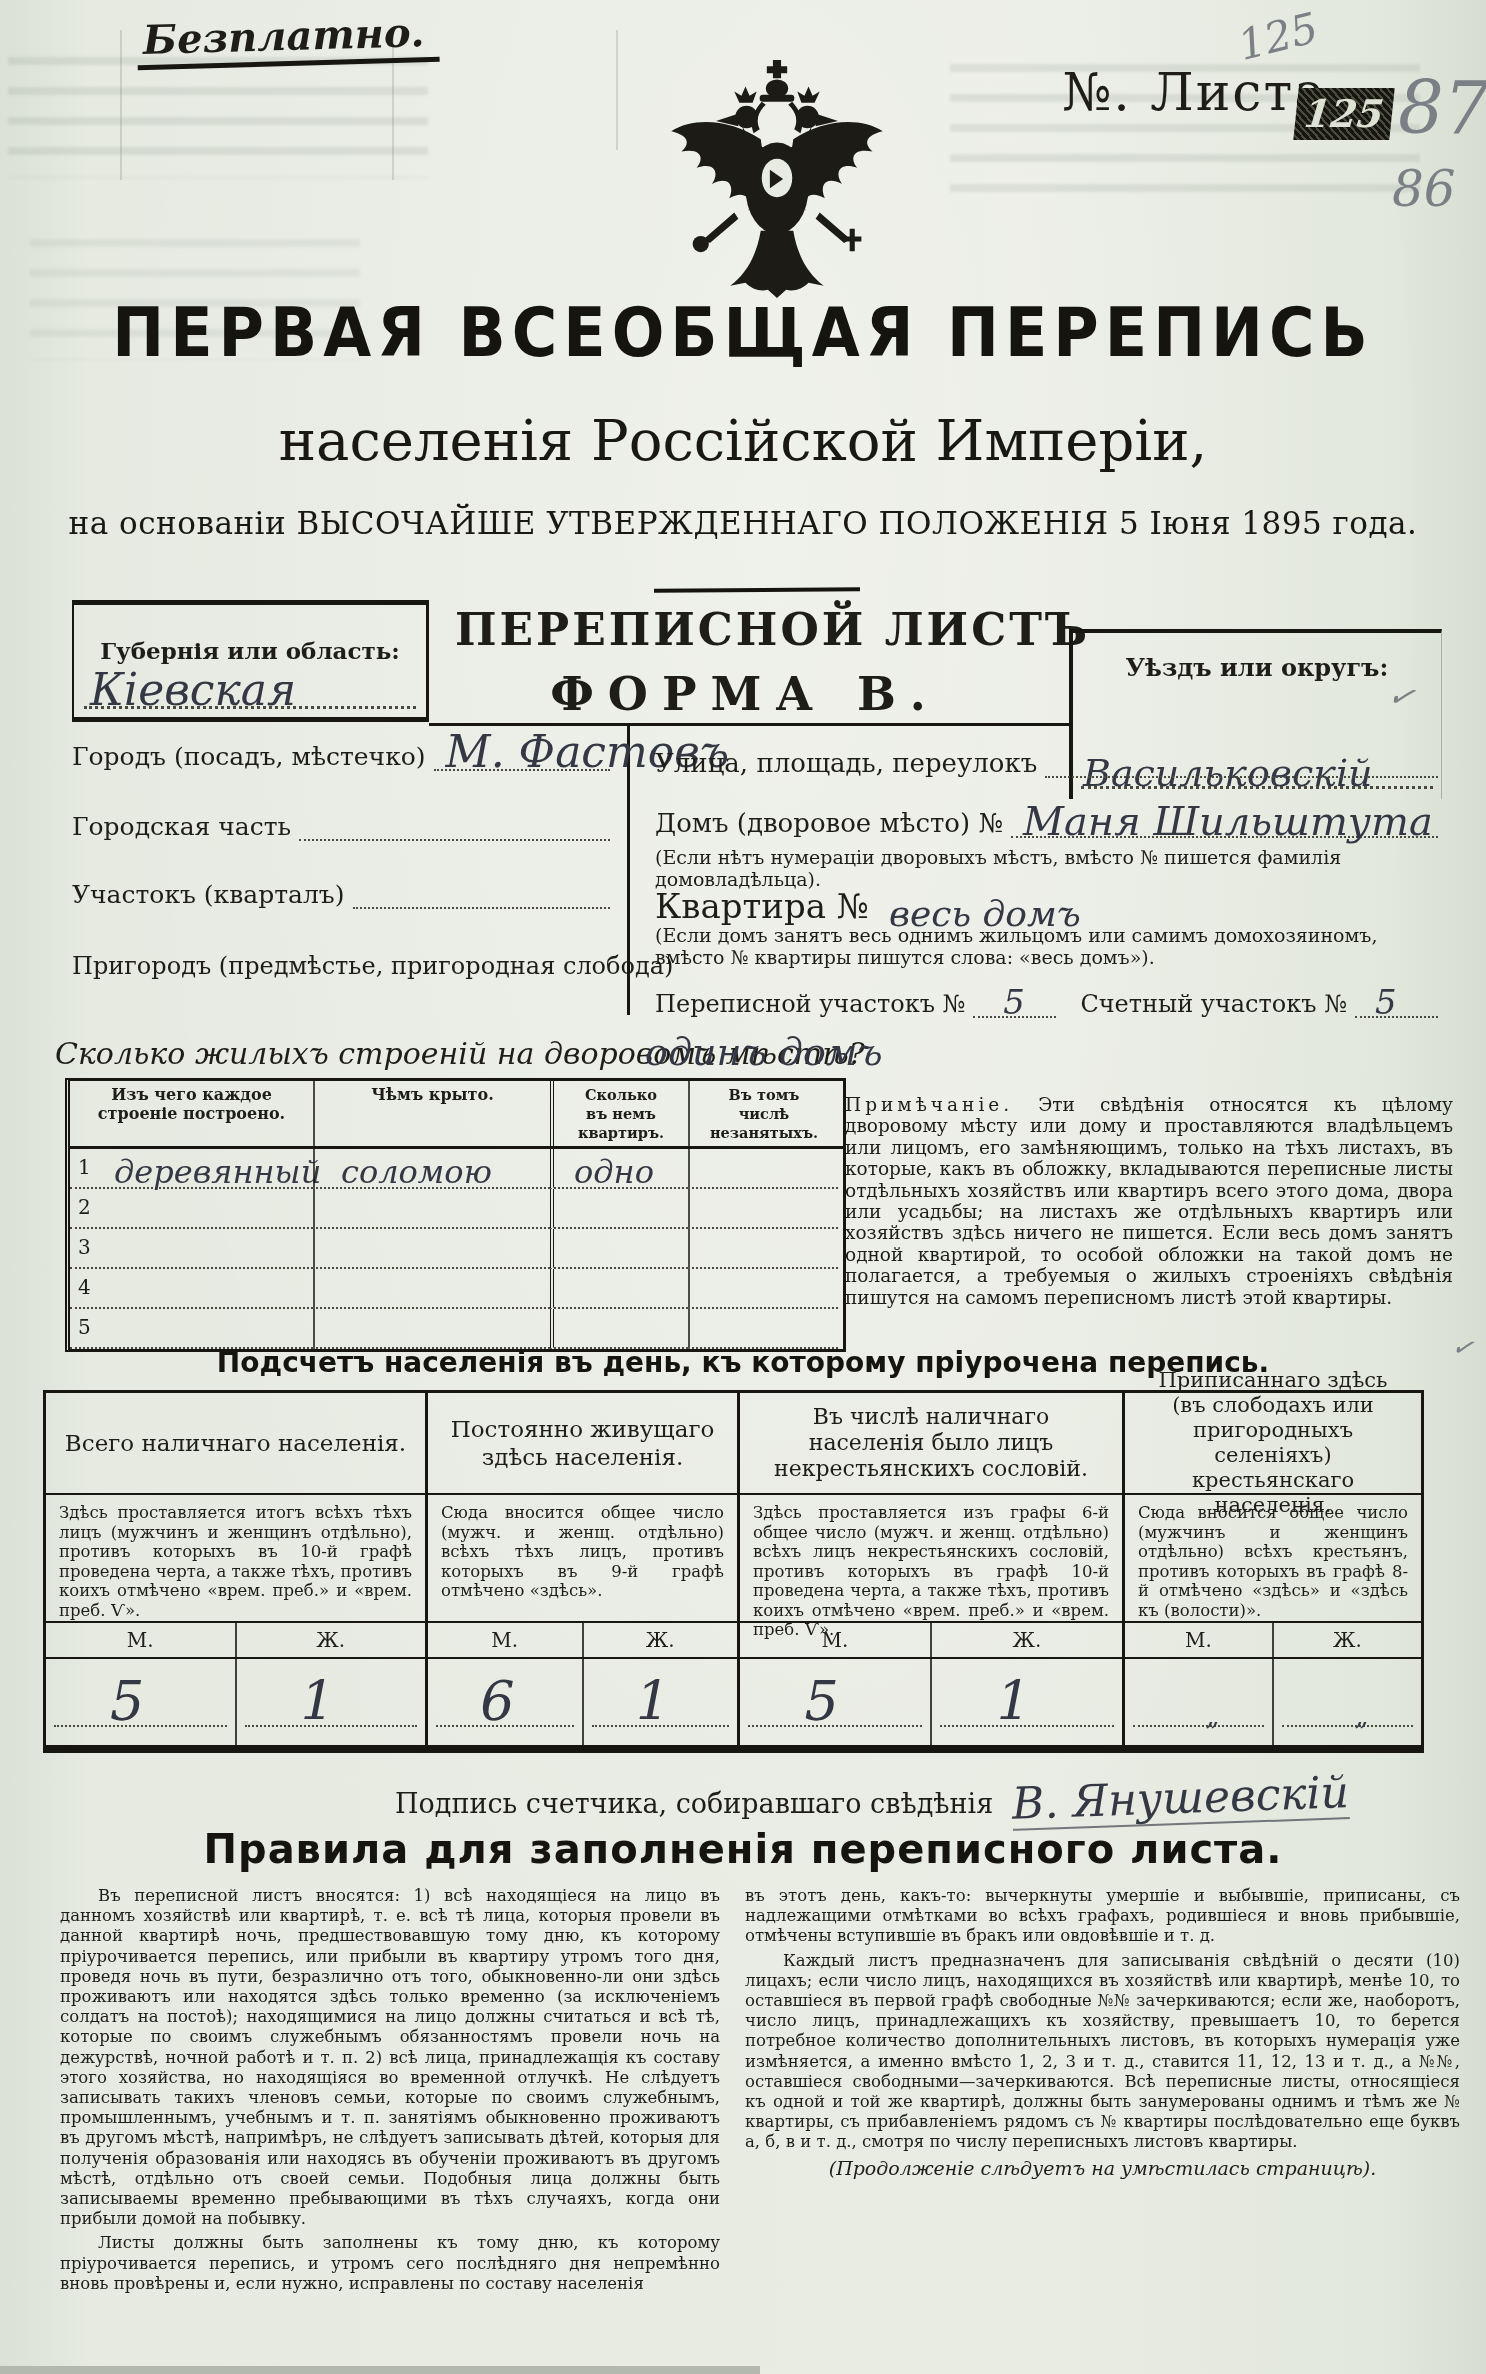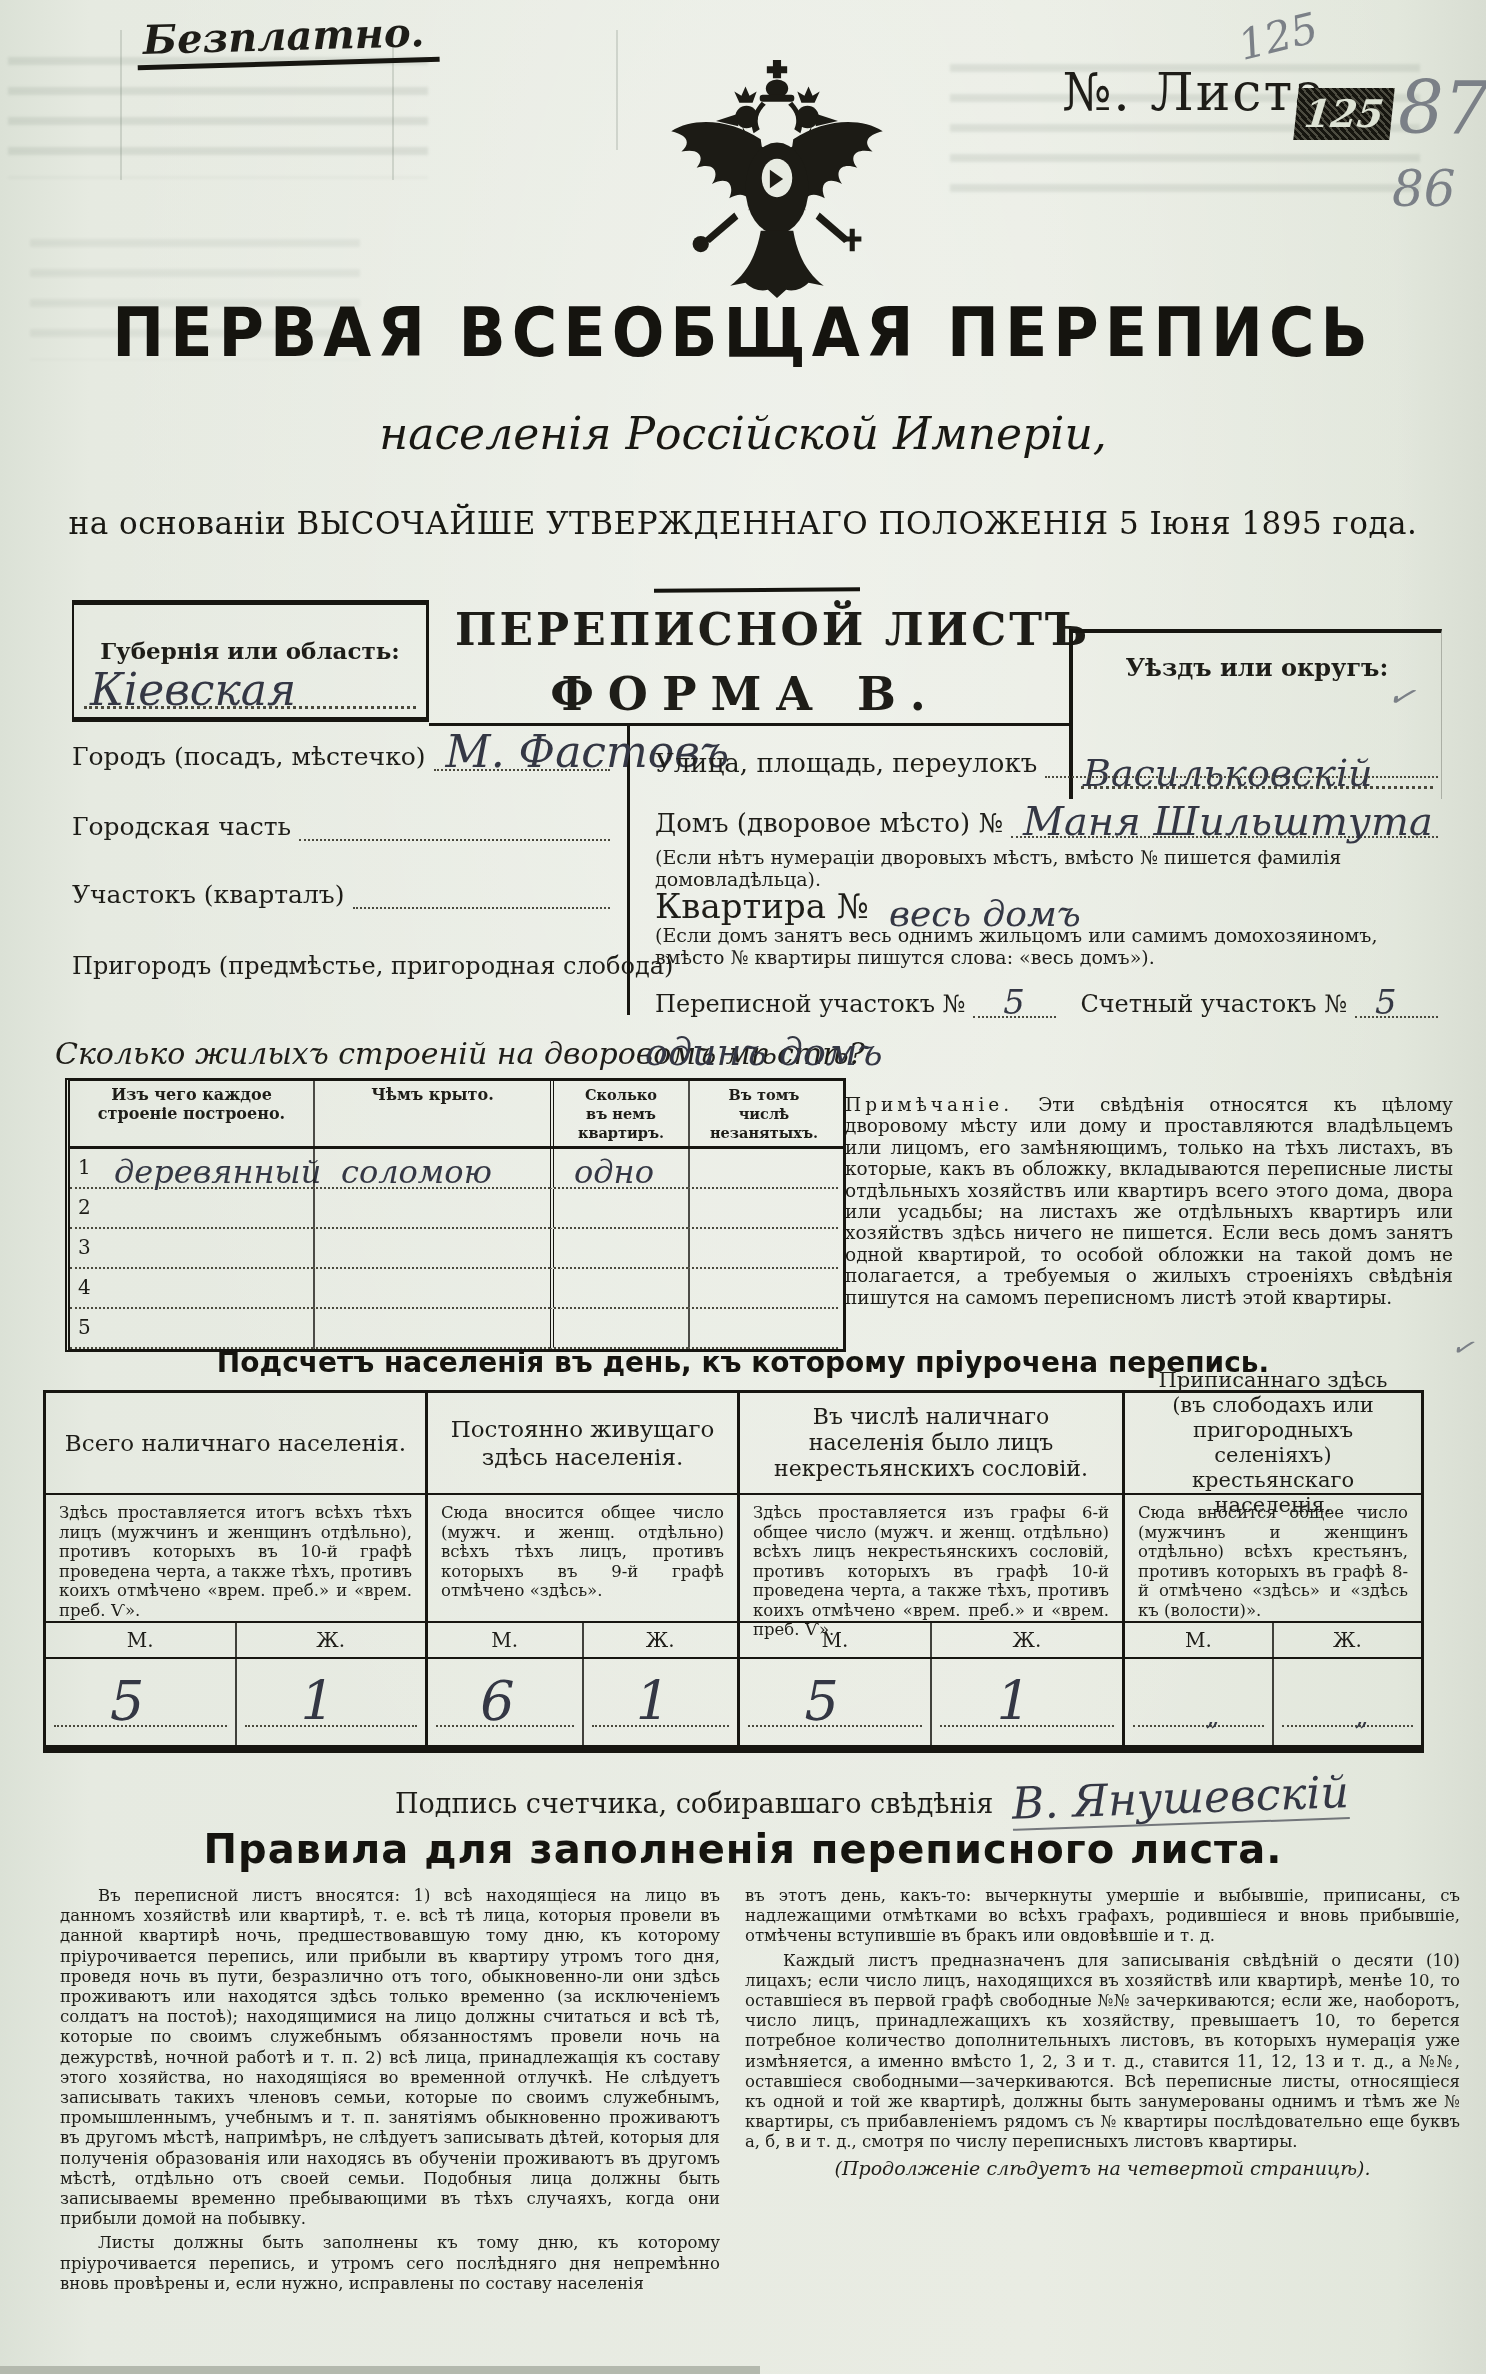--- a/index.html
+++ b/index.html
@@ -26,21 +26,21 @@
   .pencil{font-family:"DejaVu Serif",serif;font-style:italic;color:#7b8087;white-space:nowrap;}
   
   .free{font:bold italic 40px "DejaVu Serif",serif;border-bottom:5px solid #171611;
     padding:0 14px 2px 6px;transform:rotate(-1.6deg);}
   .sheetlbl{font:52px "DejaVu Serif",serif;letter-spacing:2px;}
   .stamp{background:repeating-linear-gradient(45deg,#16150f 0 3px,#4c4b40 3px 5px);
     color:#dde2d4;font:bold italic 38px "DejaVu Serif",serif;text-align:center;
     line-height:52px;transform:skewX(-6deg);}
   .title{font-family:"DejaVu Sans","Liberation Sans",sans-serif;font-weight:bold;
     font-size:62px;letter-spacing:6px;text-align:center;color:#15140f;transform:scaleY(1.08);}
-  .subtitle{font-size:44px;text-align:center;color:#191813;font-style:italic;}
+  .subtitle{font-size:56px;text-align:center;color:#191813;}
   .basis{font-size:31px;text-align:center;letter-spacing:.5px;color:#191813;}
   .rule{background:#15140f;height:4px;transform:rotate(-.4deg);}
   
   .gbox{border-top:5px solid #171611;border-bottom:5px solid #171611;
         border-right:3px solid #171611;border-left:2px solid #171611;}
   .gbox .blabel{font-size:23px;font-weight:bold;text-align:center;margin-top:32px;}
   .ubox{border-top:4px solid #171611;border-left:4px solid #171611;border-right:1px solid rgba(23,22,17,.25);}
   .ubox .blabel{font-size:24px;font-weight:bold;text-align:center;margin-top:20px;}
   .ft1{font-size:44px;font-weight:bold;letter-spacing:3px;white-space:nowrap;}
   .ft2{font-size:46px;font-weight:bold;letter-spacing:14px;margin-top:12px;}
@@ -366,16 +366,16 @@
 
   <div class="abs rtitle" style="left:0;top:1826px;width:1486px">Правила для заполненія переписного листа.</div>
 
   <div class="abs rcol" style="left:60px;top:1886px;width:660px">
     <p class="ind">Въ переписной листъ вносятся: 1) всѣ находящіеся на лицо въ данномъ хозяйствѣ или квартирѣ, т. е. всѣ тѣ лица, которыя провели въ данной квартирѣ ночь, предшествовавшую тому дню, къ которому пріурочивается перепись, или прибыли въ квартиру утромъ того дня, проведя ночь въ пути, безразлично отъ того, обыкновенно-ли они здѣсь проживаютъ или находятся здѣсь только временно (за исключеніемъ солдатъ на постоѣ); находящимися на лицо должны считаться и всѣ тѣ, которые по своимъ служебнымъ обязанностямъ провели ночь на дежурствѣ, ночной работѣ и т. п. 2) всѣ лица, принадлежащія къ составу этого хозяйства, но находящіяся во временной отлучкѣ. Не слѣдуетъ записывать такихъ членовъ семьи, которые по своимъ служебнымъ, промышленнымъ, учебнымъ и т. п. занятіямъ обыкновенно проживаютъ въ другомъ мѣстѣ, напримѣръ, не слѣдуетъ записывать дѣтей, которыя для полученія образованія или находясь въ обученіи проживаютъ въ другомъ мѣстѣ, отдѣльно отъ своей семьи. Подобныя лица должны быть записываемы временно пребывающими въ тѣхъ случаяхъ, когда они прибыли домой на побывку.</p>
     <p class="ind">Листы должны быть заполнены къ тому дню, къ которому пріурочивается перепись, и утромъ сего послѣдняго дня непремѣнно вновь провѣрены и, если нужно, исправлены по составу населенія</p>
   </div>
   <div class="abs rcol" style="left:745px;top:1886px;width:715px">
     <p>въ этотъ день, какъ-то: вычеркнуты умершіе и выбывшіе, приписаны, съ надлежащими отмѣтками во всѣхъ графахъ, родившіеся и вновь прибывшіе, отмѣчены вступившіе въ бракъ или овдовѣвшіе и т. д.</p>
     <p class="ind">Каждый листъ предназначенъ для записыванія свѣдѣній о десяти (10) лицахъ; если число лицъ, находящихся въ хозяйствѣ или квартирѣ, менѣе 10, то оставшіеся въ первой графѣ свободные №№ зачеркиваются; если же, наоборотъ, число лицъ, принадлежащихъ къ хозяйству, превышаетъ 10, то берется потребное количество дополнительныхъ листовъ, въ которыхъ нумерація уже измѣняется, а именно вмѣсто 1, 2, 3 и т. д., ставится 11, 12, 13 и т. д., а №№, оставшіеся свободными—зачеркиваются. Всѣ переписные листы, относящіеся къ одной и той же квартирѣ, должны быть занумерованы однимъ и тѣмъ же № квартиры, съ прибавленіемъ рядомъ съ № квартиры послѣдовательно еще буквъ а, б, в и т. д., смотря по числу переписныхъ листовъ квартиры.</p>
-    <div class="rfooter">(Продолженіе слѣдуетъ на четвертой страницѣ).</div>
+    <div class="rfooter">(Продолженіе слѣдуетъ на умѣстилась страницѣ).</div>
   </div>
 
 </div>
 
 </body></html>

